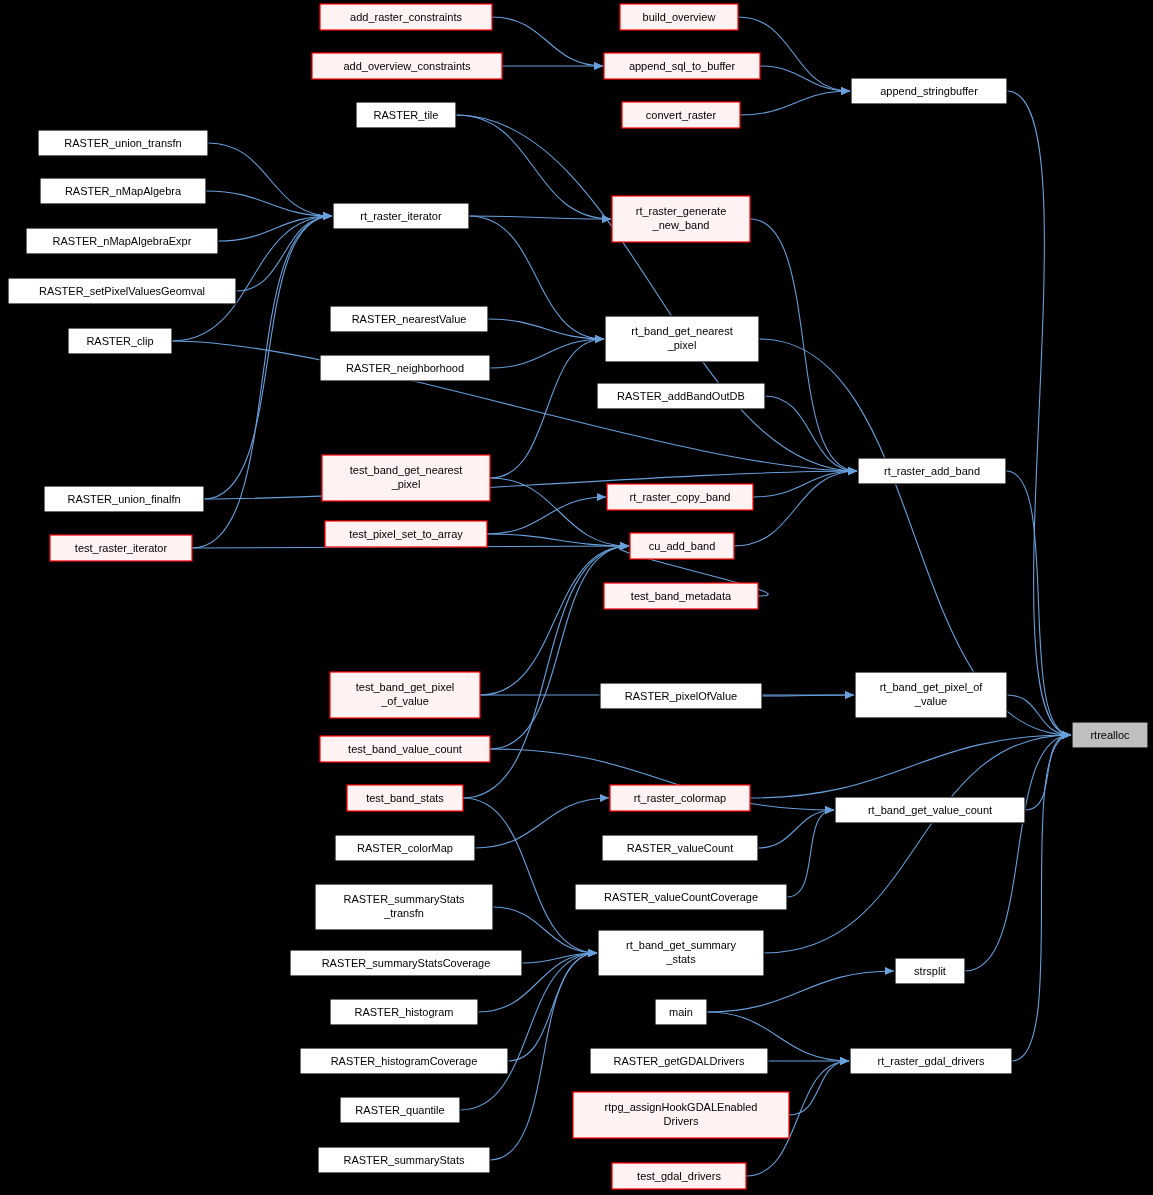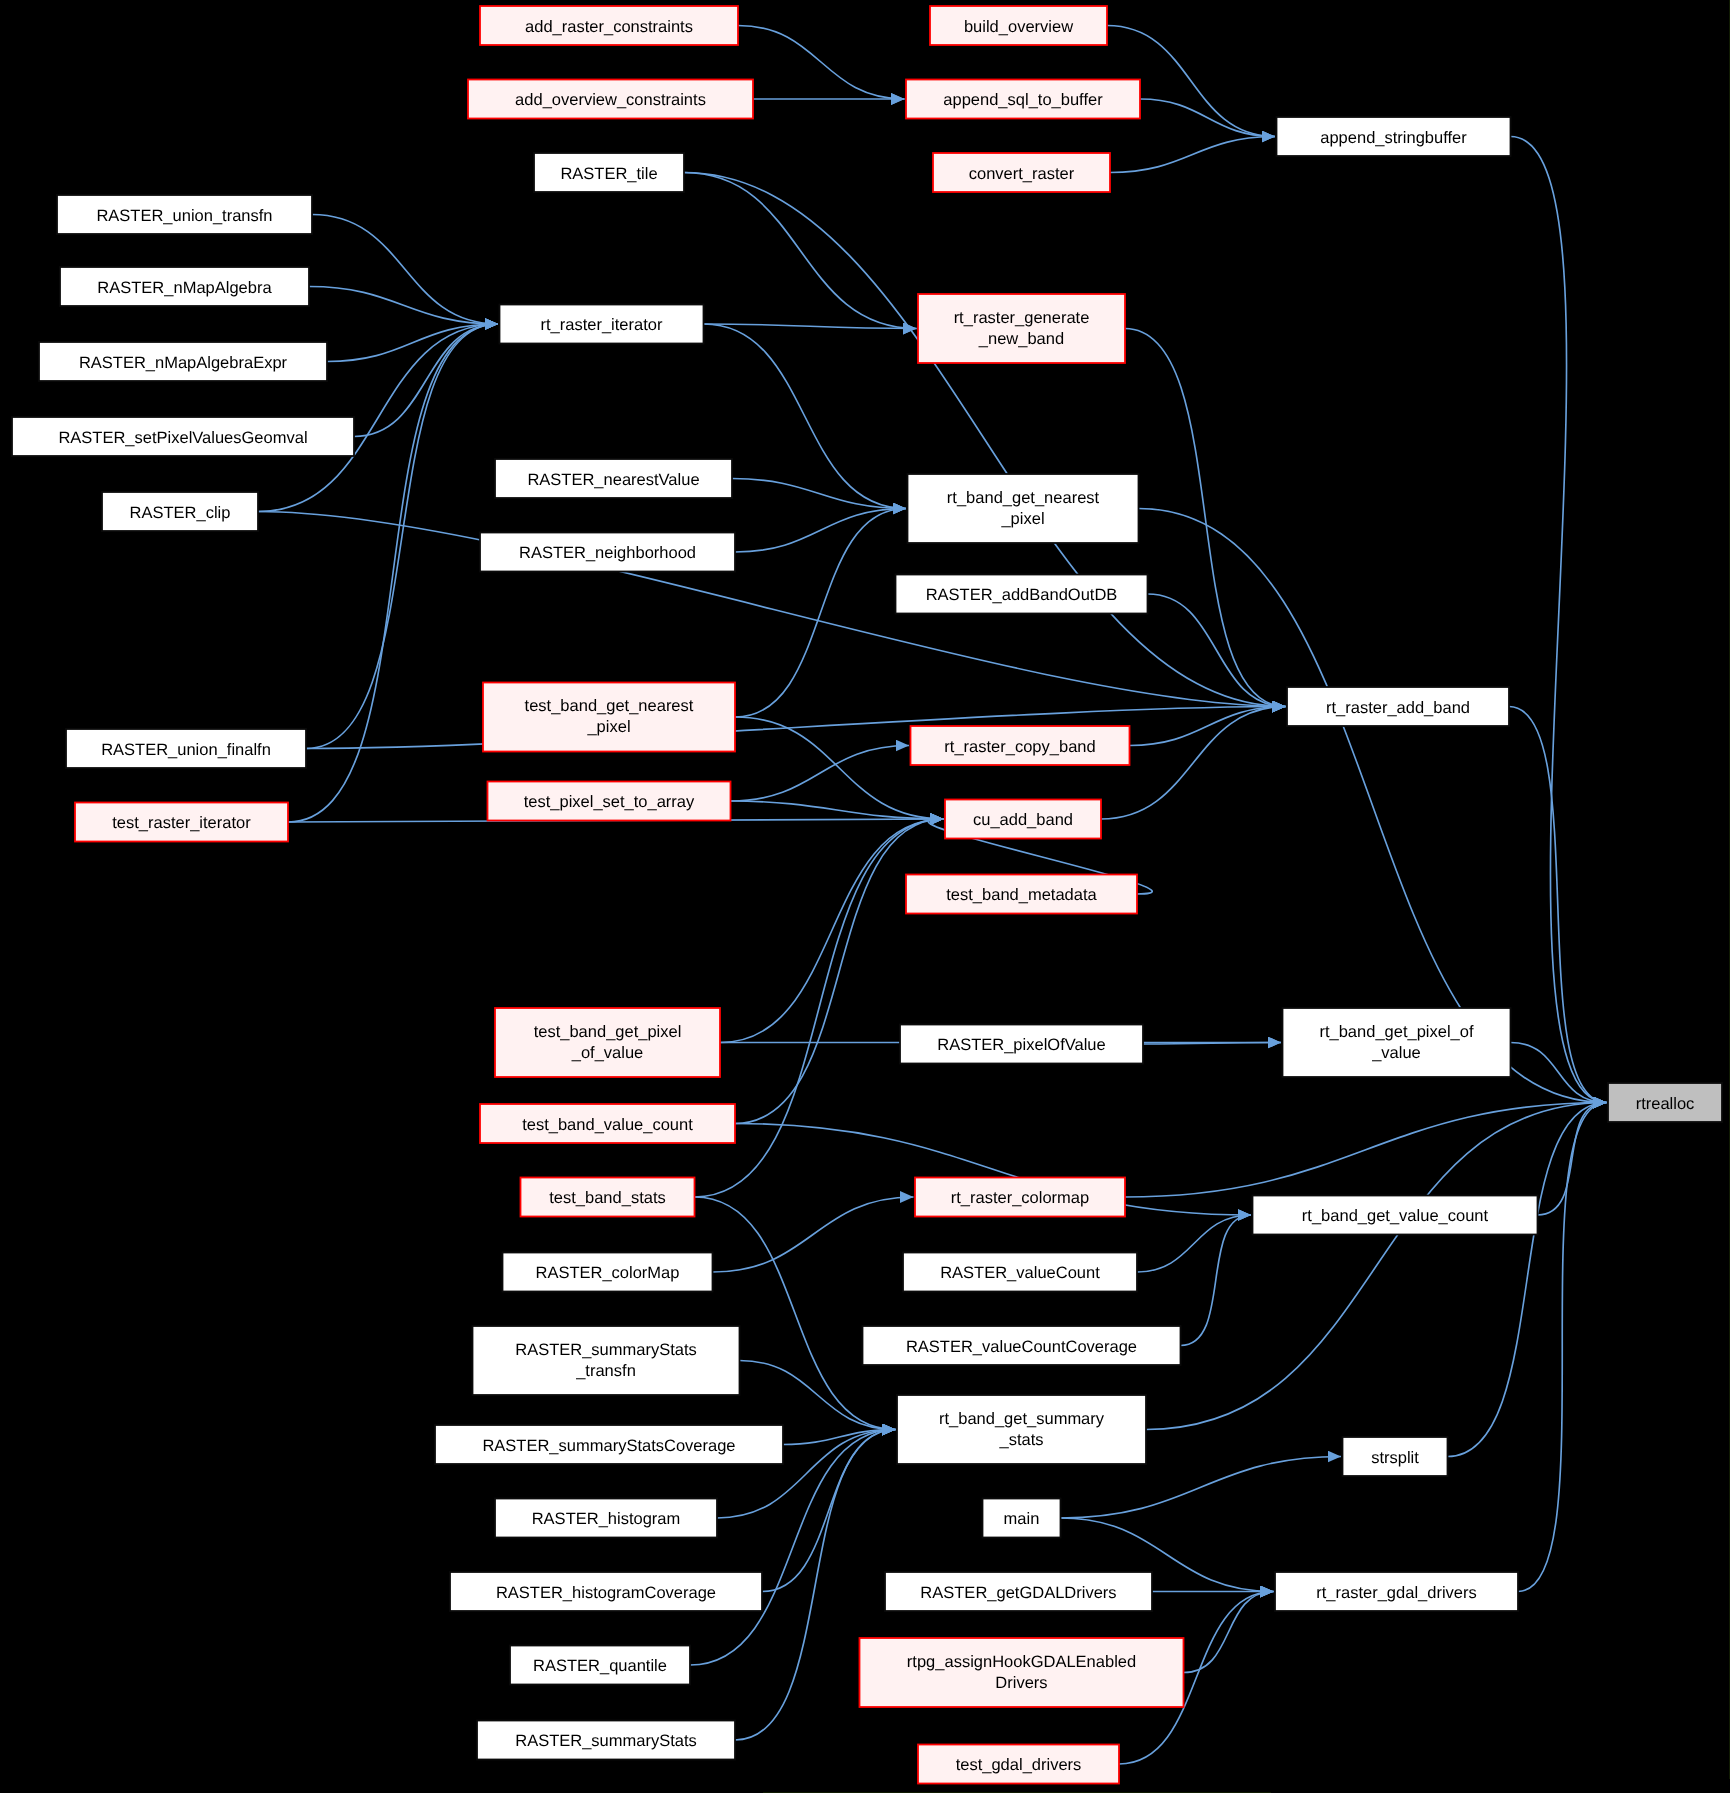--- a/index.html
+++ b/index.html
@@ -4,21 +4,21 @@
 <style>
   html, body {
     margin: 0;
     padding: 0;
     background: #000000;
   }
   .graph-wrap {
     width: 1153px;
     height: 1195px;
     position: relative;
-    background: #4d7c0f;
+    background: #84cc16;
     overflow: hidden;
   }
   svg text {
     font-family: "Liberation Sans", "DejaVu Sans", sans-serif;
     font-size: 11px;
     fill: #000000;
   }
   svg path.edge {
     fill: none;
     stroke-width: 1.1px;

